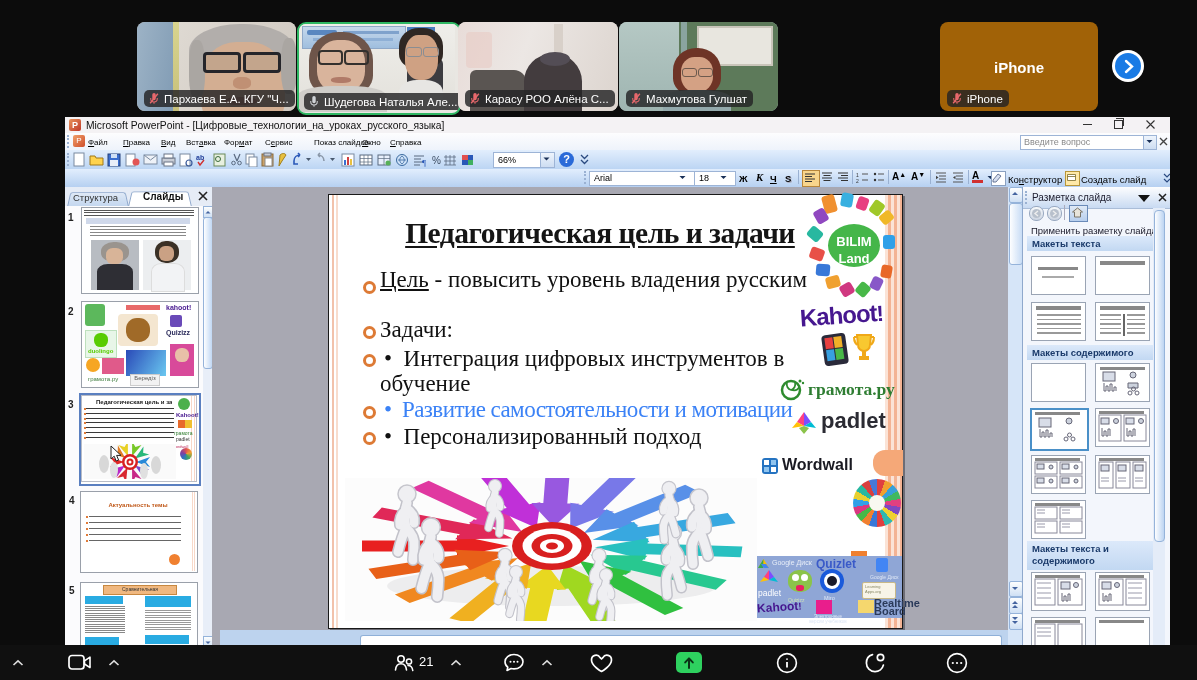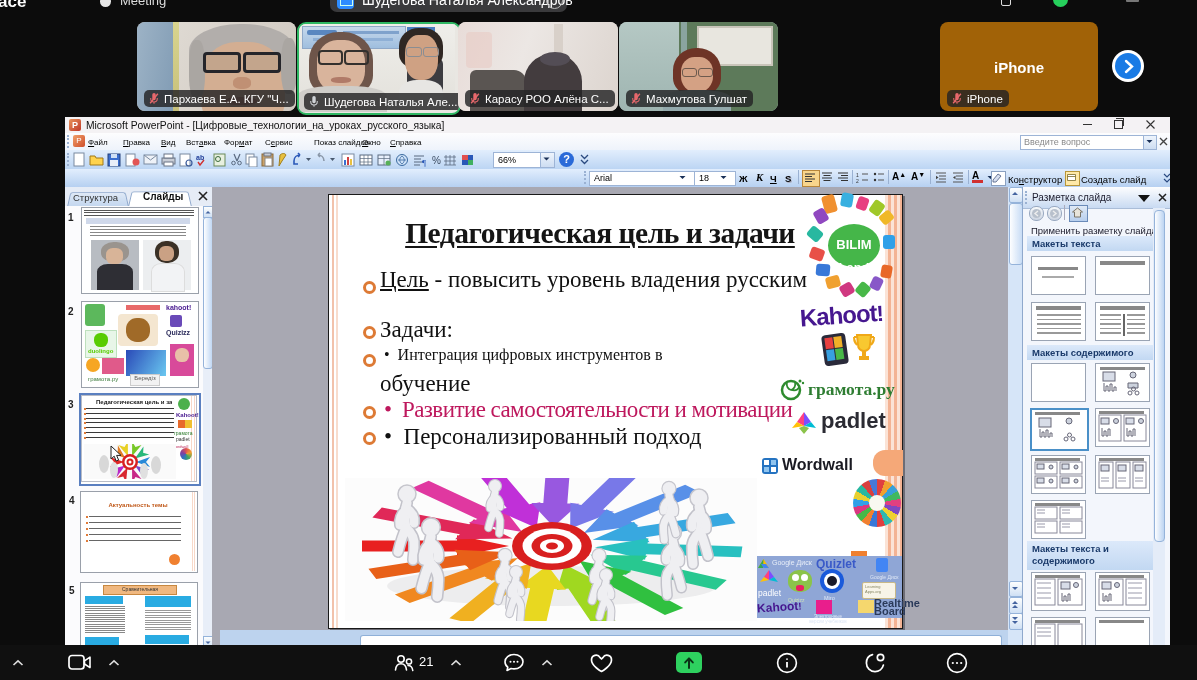--- a/index.html
+++ b/index.html
@@ -9,33 +9,20 @@
   .tile{position:absolute;top:22px;height:89px;border-radius:8px;overflow:hidden;}
   .vlabel{position:absolute;left:7px;bottom:4px;height:17px;background:rgba(35,35,37,.82);
       border-radius:5px;display:flex;align-items:center;padding:0 6px 0 4px;color:#fff;
       font-size:11.5px;white-space:nowrap;}
   .micoff{width:12px;height:13px;margin-right:4px;flex:0 0 auto;}
 </style>
 </head>
 <body>
 <div id="root">
 
-<div class="abs" style="left:0;top:0;width:1197px;height:15px;background:#0c0c0c;overflow:hidden;">
-  <div class="abs" style="left:-2px;top:-8px;color:#fff;font-size:17px;font-weight:bold;">ace</div>
-  <div class="abs" style="left:100px;top:-4px;width:11px;height:11px;background:#e8e8e8;border-radius:50%;"></div>
-  <div class="abs" style="left:120px;top:-7px;color:#ddd;font-size:13px;">Meeting</div>
-  <div class="abs" style="left:330px;top:-10px;width:237px;height:22px;background:#3a3a3c;border-radius:7px;"></div>
-  <div class="abs" style="left:337px;top:-8px;width:17px;height:17px;background:#2d8cff;border-radius:4px;"></div>
-  <div class="abs" style="left:340px;top:-5px;width:11px;height:9px;border:1.5px solid #cfe;"></div>
-  <div class="abs" style="left:362px;top:-8px;color:#fff;font-size:14px;">Шудегова Наталья Александров</div>
-  <div class="abs" style="left:546px;top:-8px;width:15px;height:15px;border:1.6px solid #bbb;border-radius:50%;"></div>
-  <div class="abs" style="left:1001px;top:-6px;width:8px;height:10px;border:1.6px solid #ddd;border-radius:2px;"></div>
-  <div class="abs" style="left:1053px;top:-8px;width:15px;height:15px;background:#26d05c;border-radius:50%;"></div>
-  <div class="abs" style="left:1126px;top:-2px;width:13px;height:4px;background:#777;border-radius:1px;"></div>
-</div>
 
 <div class="tile" style="left:137px;width:159px;background:#c9c2ba;">
   <div class="abs" style="left:0;top:0;width:40px;height:89px;background:linear-gradient(100deg,#9db3c6,#7f9ab3);"></div>
   <div class="abs" style="left:36px;top:0;width:6px;height:89px;background:linear-gradient(#d8d48e,#c7c07a);"></div>
   <div class="abs" style="left:42px;top:0;width:117px;height:89px;background:linear-gradient(115deg,#ded9d2,#cfc8c0);"></div>
 
   <div class="abs" style="left:52px;top:2px;width:106px;height:56px;background:#b2aeab;border-radius:48% 48% 20% 20%;"></div>
   <div class="abs" style="left:64px;top:20px;width:84px;height:85px;background:#d3ae92;border-radius:42% 42% 30% 30%;"></div>
   <div class="abs" style="left:52px;top:18px;width:16px;height:60px;background:#aaa6a2;border-radius:40%;"></div>
   <div class="abs" style="left:144px;top:16px;width:16px;height:56px;background:#aaa6a2;border-radius:40%;"></div>
@@ -639,42 +626,42 @@
 
     <div class="abs" style="left:56px;top:22px;width:430px;text-align:center;font-size:29.5px;font-weight:bold;color:#151515;text-decoration:underline;text-underline-offset:3px;letter-spacing:-0.5px;">Педагогическая цель и задачи</div>
 
     <div class="abs" style="left:34px;top:86px;width:13px;height:13px;border:3px solid #dd7a35;border-radius:50%;box-sizing:border-box;"></div>
     <div class="abs" style="left:34px;top:131px;width:13px;height:13px;border:3px solid #dd7a35;border-radius:50%;box-sizing:border-box;"></div>
     <div class="abs" style="left:34px;top:159px;width:13px;height:13px;border:3px solid #dd7a35;border-radius:50%;box-sizing:border-box;"></div>
     <div class="abs" style="left:34px;top:211px;width:13px;height:13px;border:3px solid #dd7a35;border-radius:50%;box-sizing:border-box;"></div>
     <div class="abs" style="left:34px;top:237px;width:13px;height:13px;border:3px solid #dd7a35;border-radius:50%;box-sizing:border-box;"></div>
     <div class="abs" style="left:51px;top:72px;font-size:23px;color:#111;white-space:nowrap;"><u>Цель</u> - повысить уровень владения русским</div>
     <div class="abs" style="left:51px;top:122px;font-size:23px;color:#111;white-space:nowrap;">Задачи:</div>
-    <div class="abs" style="left:55px;top:151px;font-size:16px;color:#111;white-space:nowrap;text-align:center;">•&nbsp; Интеграция цифровых инструментов в</div>
+    <div class="abs" style="left:55px;top:151px;font-size:23px;color:#111;white-space:nowrap;text-align:center;">•&nbsp; Интеграция цифровых инструментов в</div>
     <div class="abs" style="left:51px;top:176px;font-size:23px;color:#111;white-space:nowrap;">обучение</div>
-    <div class="abs" style="left:55px;top:202px;font-size:23px;color:#be185d;white-space:nowrap;letter-spacing:-0.55px;">•&nbsp; Развитие самостоятельности и мотивации</div>
+    <div class="abs" style="left:55px;top:202px;font-size:23px;color:#3b82f6;white-space:nowrap;letter-spacing:-0.55px;">•&nbsp; Развитие самостоятельности и мотивации</div>
     <div class="abs" style="left:55px;top:229px;font-size:23px;color:#111;white-space:nowrap;">•&nbsp; Персонализированный подход</div>
 
     <div class="abs" style="left:484px;top:0px;width:84px;height:100px;">
       <div class="abs" style="left:10px;top:0px;width:13px;height:18px;background:#f09030;border-radius:3px;transform:rotate(-15deg);"></div>
       <div class="abs" style="left:28px;top:-2px;width:12px;height:14px;background:#38b0e0;border-radius:3px;transform:rotate(10deg);"></div>
       <div class="abs" style="left:44px;top:2px;width:11px;height:13px;background:#e84080;border-radius:3px;transform:rotate(20deg);"></div>
       <div class="abs" style="left:58px;top:6px;width:12px;height:14px;background:#a0c828;border-radius:3px;transform:rotate(35deg);"></div>
       <div class="abs" style="left:68px;top:16px;width:11px;height:13px;background:#f0b828;border-radius:3px;transform:rotate(50deg);"></div>
       <div class="abs" style="left:2px;top:14px;width:12px;height:14px;background:#9048c0;border-radius:3px;transform:rotate(-30deg);"></div>
       <div class="abs" style="left:-4px;top:32px;width:12px;height:14px;background:#28b8a0;border-radius:3px;transform:rotate(-50deg);"></div>
       <div class="abs" style="left:-2px;top:52px;width:12px;height:14px;background:#e85048;border-radius:3px;transform:rotate(-70deg);"></div>
       <div class="abs" style="left:4px;top:68px;width:12px;height:14px;background:#3878d8;border-radius:3px;transform:rotate(-85deg);"></div>
       <div class="abs" style="left:14px;top:80px;width:12px;height:14px;background:#f0a030;border-radius:3px;transform:rotate(75deg);"></div>
       <div class="abs" style="left:28px;top:88px;width:12px;height:13px;background:#d03880;border-radius:3px;transform:rotate(60deg);"></div>
       <div class="abs" style="left:44px;top:88px;width:12px;height:13px;background:#48b848;border-radius:3px;transform:rotate(40deg);"></div>
       <div class="abs" style="left:58px;top:82px;width:11px;height:13px;background:#8858c8;border-radius:3px;transform:rotate(25deg);"></div>
       <div class="abs" style="left:68px;top:70px;width:11px;height:13px;background:#e86828;border-radius:3px;transform:rotate(10deg);"></div>
       <div class="abs" style="left:70px;top:40px;width:12px;height:14px;background:#30a0e8;border-radius:3px;"></div>
-      <div class="abs" style="left:13px;top:27px;width:56px;height:47px;background:#45b649;border-radius:50%;border:2px solid #fff;color:#fff;font-family:'Liberation Sans',sans-serif;font-size:13px;font-weight:bold;text-align:center;line-height:23px;padding-top:9px;box-sizing:border-box;">BILIM<br>Land</div>
+      <div class="abs" style="left:13px;top:27px;width:56px;height:47px;background:#45b649;border-radius:50%;border:2px solid #fff;color:#fff;font-family:'Liberation Sans',sans-serif;font-size:13px;font-weight:bold;text-align:center;line-height:17px;padding-top:9px;box-sizing:border-box;">BILIM<br>Land</div>
     </div>
 
     <div class="abs" style="left:471px;top:106px;width:100px;height:32px;color:#46178f;font-family:'Liberation Sans',sans-serif;font-weight:bold;font-size:24px;transform:rotate(-4deg);letter-spacing:-1px;">Kahoot<span style="font-size:22px;">!</span></div>
 
     <div class="abs" style="left:494px;top:139px;width:24px;height:31px;background:#2a2a3a;border-radius:4px;transform:rotate(-8deg);">
       <div class="abs" style="left:3px;top:3px;width:8px;height:11px;background:#e84040;"></div>
       <div class="abs" style="left:12px;top:3px;width:8px;height:11px;background:#f0b028;"></div>
       <div class="abs" style="left:3px;top:15px;width:8px;height:11px;background:#38a0e0;"></div>
       <div class="abs" style="left:12px;top:15px;width:8px;height:11px;background:#48b848;"></div>
     </div>

